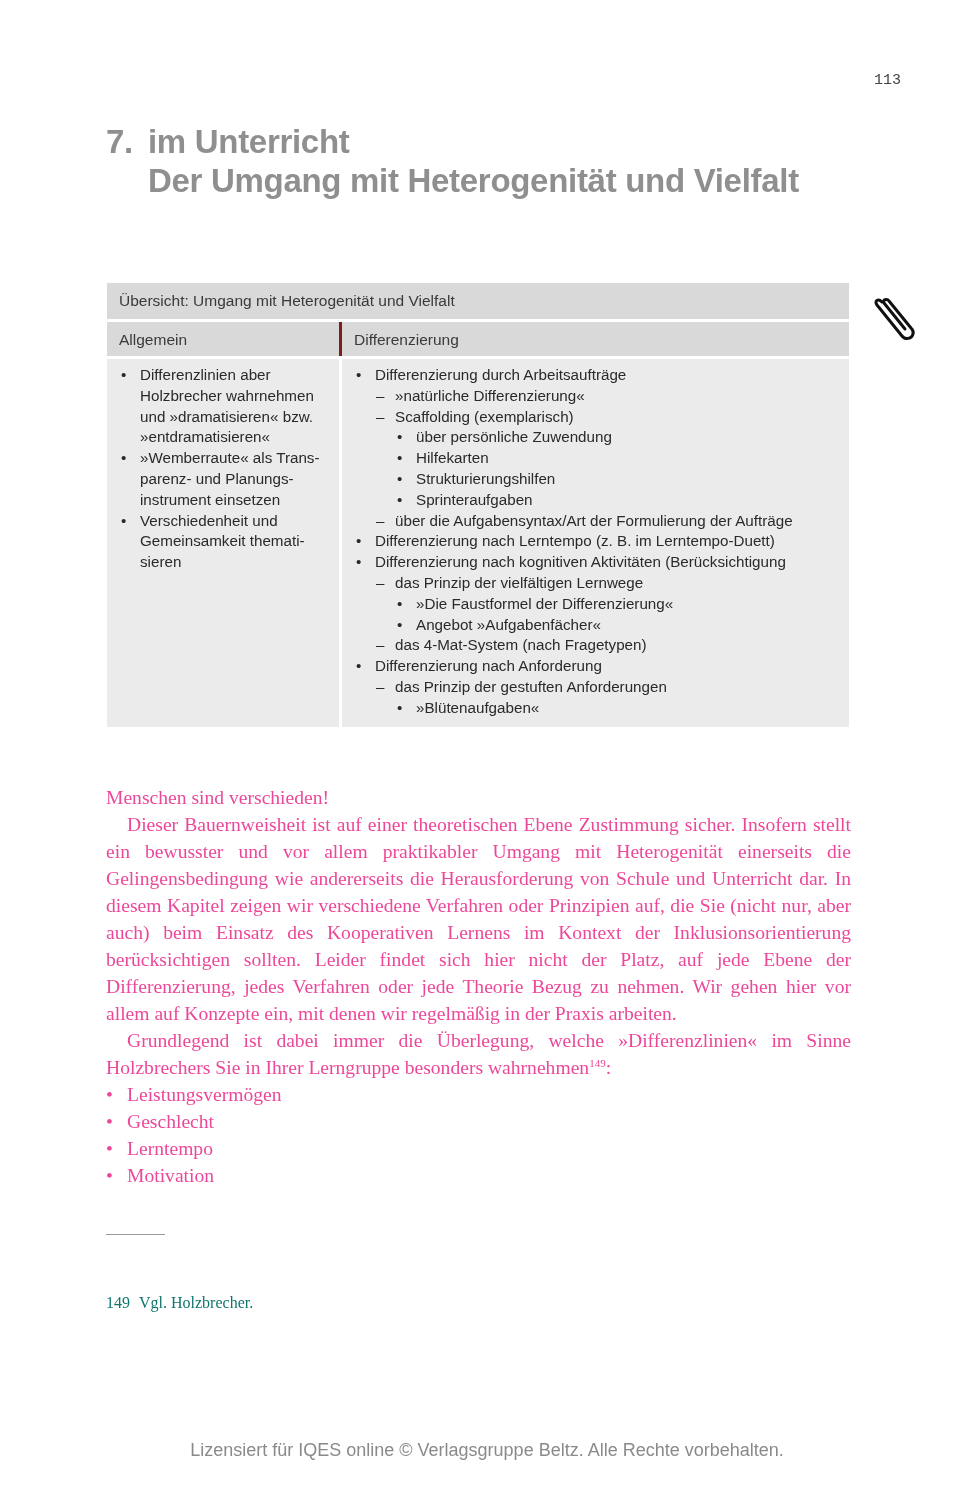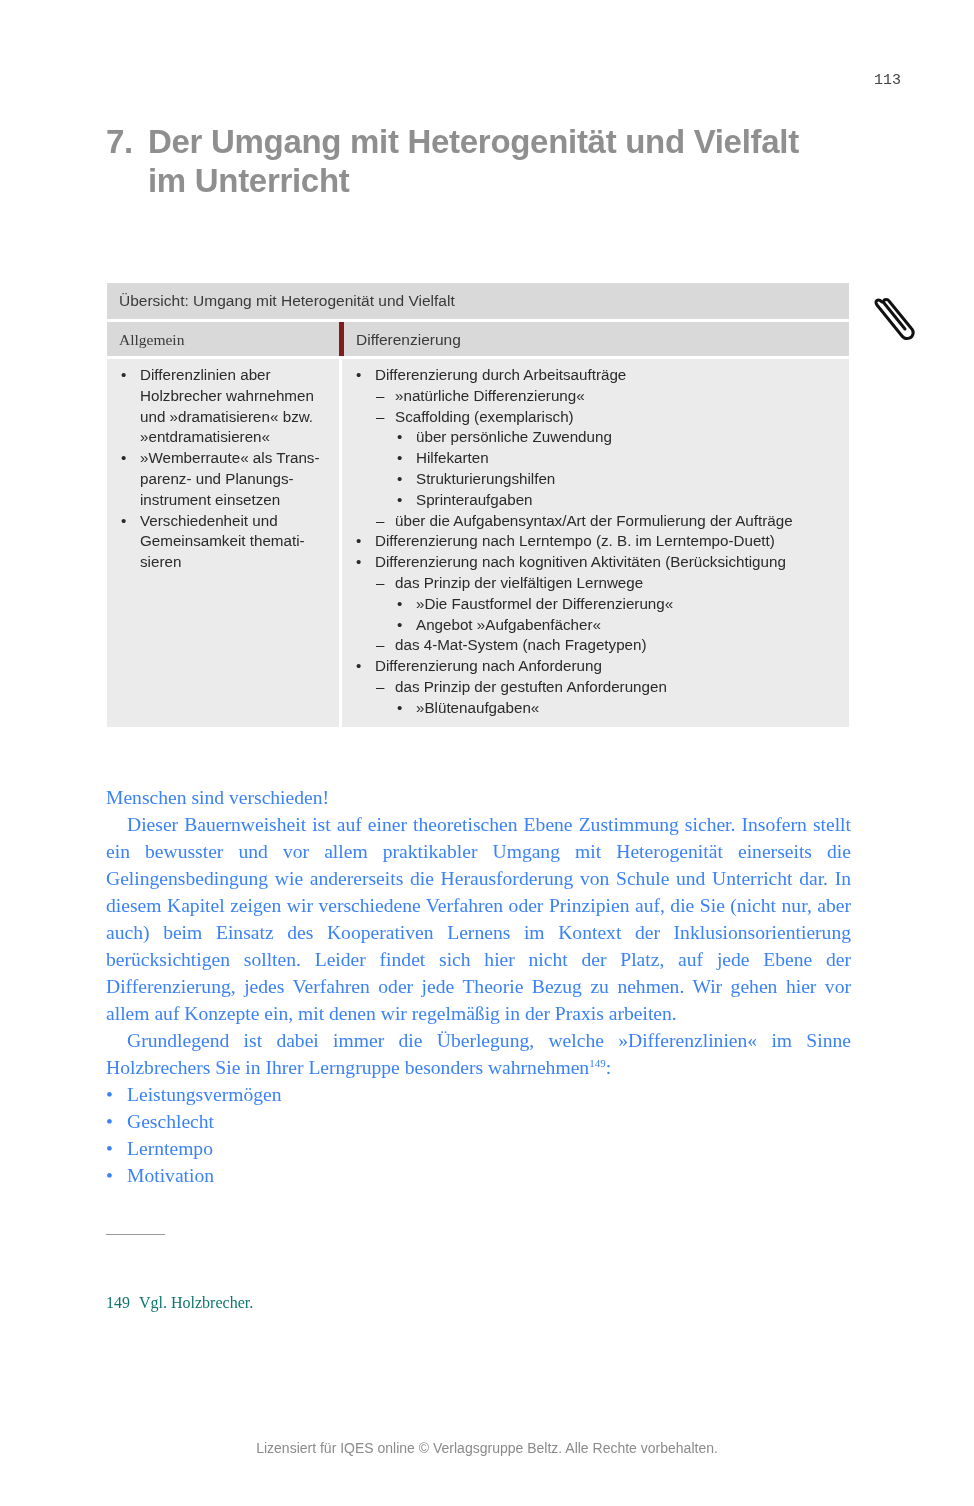--- a/index.html
+++ b/index.html
@@ -6,54 +6,54 @@
   body { width: 974px; height: 1506px; position: relative; overflow: hidden; color: #1a1a1a; }
   .page-number { position: absolute; top: 72px; left: 874px; font-family: Liberation Mono, monospace; font-size: 15px; color: #444; }
   .chapter-title { position: absolute; top: 122px; left: 106px; width: 760px; font-family: "Liberation Sans", sans-serif; font-weight: bold; font-size: 33px; line-height: 39px; color: #8f8f8f; letter-spacing: -0.3px; }
   .chapter-title .num { position: absolute; left: 0; top: 0; }
   .chapter-title .text { display: block; margin-left: 42px; }
   .paperclip { position: absolute; left: 872px; top: 292px; width: 48px; height: 54px; }
   .overview { position: absolute; left: 107px; top: 283px; width: 742px; border-collapse: separate; border-spacing: 0; font-family: "Liberation Sans", sans-serif; font-size: 15.2px; color: #2a2a2a; }
   .ov-title { background: #d9d9d9; height: 36px; padding: 0 12px; line-height: 36px; font-size: 15.5px; color: #3a3a3a; border-bottom: 3px solid #fff; }
   .ov-head { display: flex; border-bottom: 3px solid #fff; }
   .ov-head div { background: #d9d9d9; height: 34px; line-height: 36px; padding: 0 12px; font-size: 15.5px; color: #3a3a3a; }
-  .ov-head .c1 { width: 208px; border-right: 5px solid #7f1d1d; font-family: Liberation Serif, serif; }
+  .ov-head .c1 { width: 208px; border-right: 3px solid #7f1d1d; }
   .ov-head .c2 { flex: 1; }
   .ov-body { display: flex; }
   .ov-body .c1 { width: 208px; padding: 6px 12px 8px 12px; background: #ebebeb; border-right: 3px solid #fff; }
   .ov-body .c2 { flex: 1; padding: 6px 12px 8px 12px; background: #ebebeb; }
   .ov-line { line-height: 20.8px; white-space: nowrap; position: relative; }
   .lvl0 { padding-left: 21px; }
   .lvl1 { padding-left: 41px; }
   .lvl2 { padding-left: 62px; }
   .mk { position: absolute; top: 0; }
   .lvl0 .mk { left: 2px; }
   .lvl1 .mk { left: 22px; }
   .lvl2 .mk { left: 43px; }
-  .body-text { position: absolute; left: 106px; top: 784px; width: 745px; font-family: "Liberation Serif", serif; font-size: 19.6px; line-height: 27px; color: #3b82f6; text-align: justify; }
+  .body-text { position: absolute; left: 106px; top: 784px; width: 745px; font-family: "Liberation Serif", serif; font-size: 19.6px; line-height: 27px; color: #ec4899; text-align: justify; }
   .body-text p { margin: 0; }
   .body-text p.indent { text-indent: 21px; }
   .body-text sup { font-size: 11px; vertical-align: 7px; line-height: 0; }
   .body-list { list-style: none; margin: 0; padding: 0; }
   .body-list li { position: relative; padding-left: 21px; }
   .body-list li .bl { position: absolute; left: 0; top: 0; }
   .fn-rule { position: absolute; left: 106px; top: 1234px; width: 59px; height: 1px; background: #9a9a9a; }
   .footnote { position: absolute; left: 106px; top: 1254px; font-family: "Liberation Serif", serif; font-size: 16px; color: #0f766e; margin-top: 40px; }
   .footnote .fnnum { margin-right: 9px; }
-  .license { position: absolute; top: 1440px; left: 0; width: 974px; text-align: center; font-family: "Liberation Sans", sans-serif; font-size: 14px; color: #8a8a8a; }
+  .license { position: absolute; top: 1440px; left: 0; width: 974px; text-align: center; font-family: "Liberation Sans", sans-serif; font-size: 18px; color: #8a8a8a; }
 </style>
 </head>
 <body>
 
 <div class="page-number">113</div>
 
 <h1 class="chapter-title" style="margin:0;">
   <span class="num">7.</span>
+  <span class="text">im Unterricht</span>
   <span class="text">Der Umgang mit Heterogenität und Vielfalt</span>
-  <span class="text">im Unterricht</span>
 </h1>
 
 <div class="paperclip">
   <svg width="48" height="54" viewBox="0 0 48 54">
     <path d="M10 10 C 6 6, 2 9, 5 13 L 30 44 C 33 48, 40 47, 41 42 C 42 39, 40 37, 39 36 L 17 9 C 15 6, 10 8, 12 11 L 33 37" fill="none" stroke="#111" stroke-width="3" stroke-linecap="round" stroke-linejoin="round"></path>
   </svg>
 </div>
 
 <div class="overview">
   <div class="ov-title">Übersicht: Umgang mit Heterogenität und Vielfalt</div>

